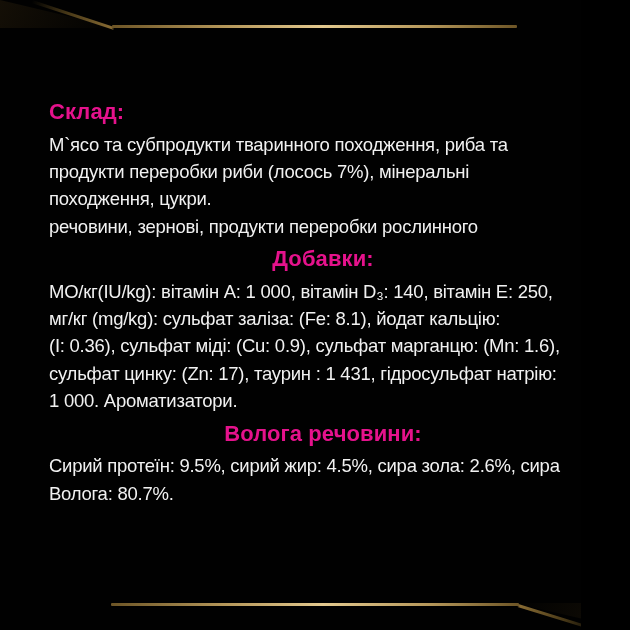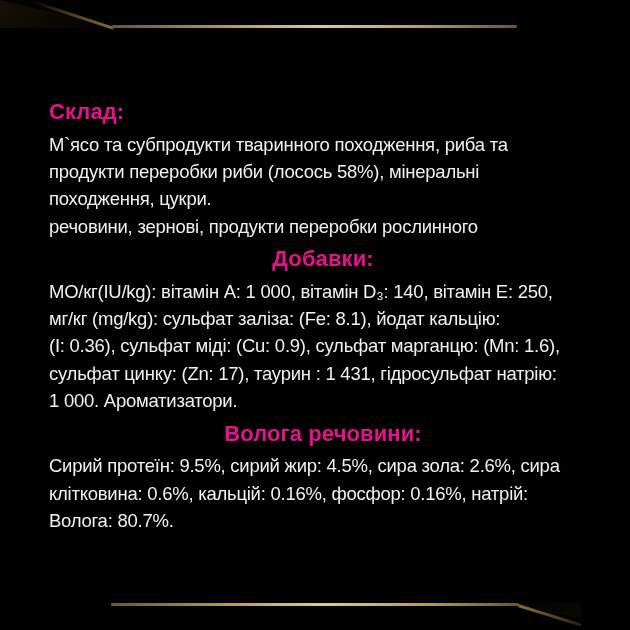--- a/index.html
+++ b/index.html
@@ -92,42 +92,41 @@
   <div class="wedge-topleft"></div>
   <div class="diag diag-topleft"></div>
   <div class="rule rule-top"></div>
 
   <div class="content">
 
     <div class="section">
       <h2 class="section-heading">Склад:</h2>
       <div class="section-body">
         <div class="line">М`ясо та субпродукти тваринного походження, риба та</div>
-        <div class="line">продукти переробки риби (лосось 58%), мінеральні</div>
+        <div class="line">продукти переробки риби (лосось 7%), мінеральні</div>
         <div class="line">походження, цукри.</div>
         <div class="line">речовини, зернові, продукти переробки рослинного</div>
       </div>
     </div>
 
     <div class="section">
       <h2 class="section-heading">Добавки:</h2>
       <div class="section-body">
         <div class="line">МО/кг(IU/kg): вітамін A: 1 000, вітамін D₃: 140, вітамін E: 250,</div>
         <div class="line">мг/кг (mg/kg): сульфат заліза: (Fe: 8.1), йодат кальцію:</div>
         <div class="line">(I: 0.36), сульфат міді: (Cu: 0.9), сульфат марганцю: (Mn: 1.6),</div>
         <div class="line">сульфат цинку: (Zn: 17), таурин : 1 431, гідросульфат натрію:</div>
         <div class="line">1 000. Ароматизатори.</div>
       </div>
     </div>
 
     <div class="section">
       <h2 class="section-heading">Волога речовини:</h2>
       <div class="section-body">
         <div class="line">Сирий протеїн: 9.5%, сирий жир: 4.5%, сира зола: 2.6%, сира</div>
-        <div class="line">клітковина: 0.6%, кальцій: 0.16%, фосфор: 0.16%, натрій:</div>
         <div class="line">Волога: 80.7%.</div>
       </div>
     </div>
 
   </div>
 
   <div class="wedge-bottomright"></div>
   <div class="diag diag-bottomright"></div>
   <div class="rule rule-bottom"></div>
 

